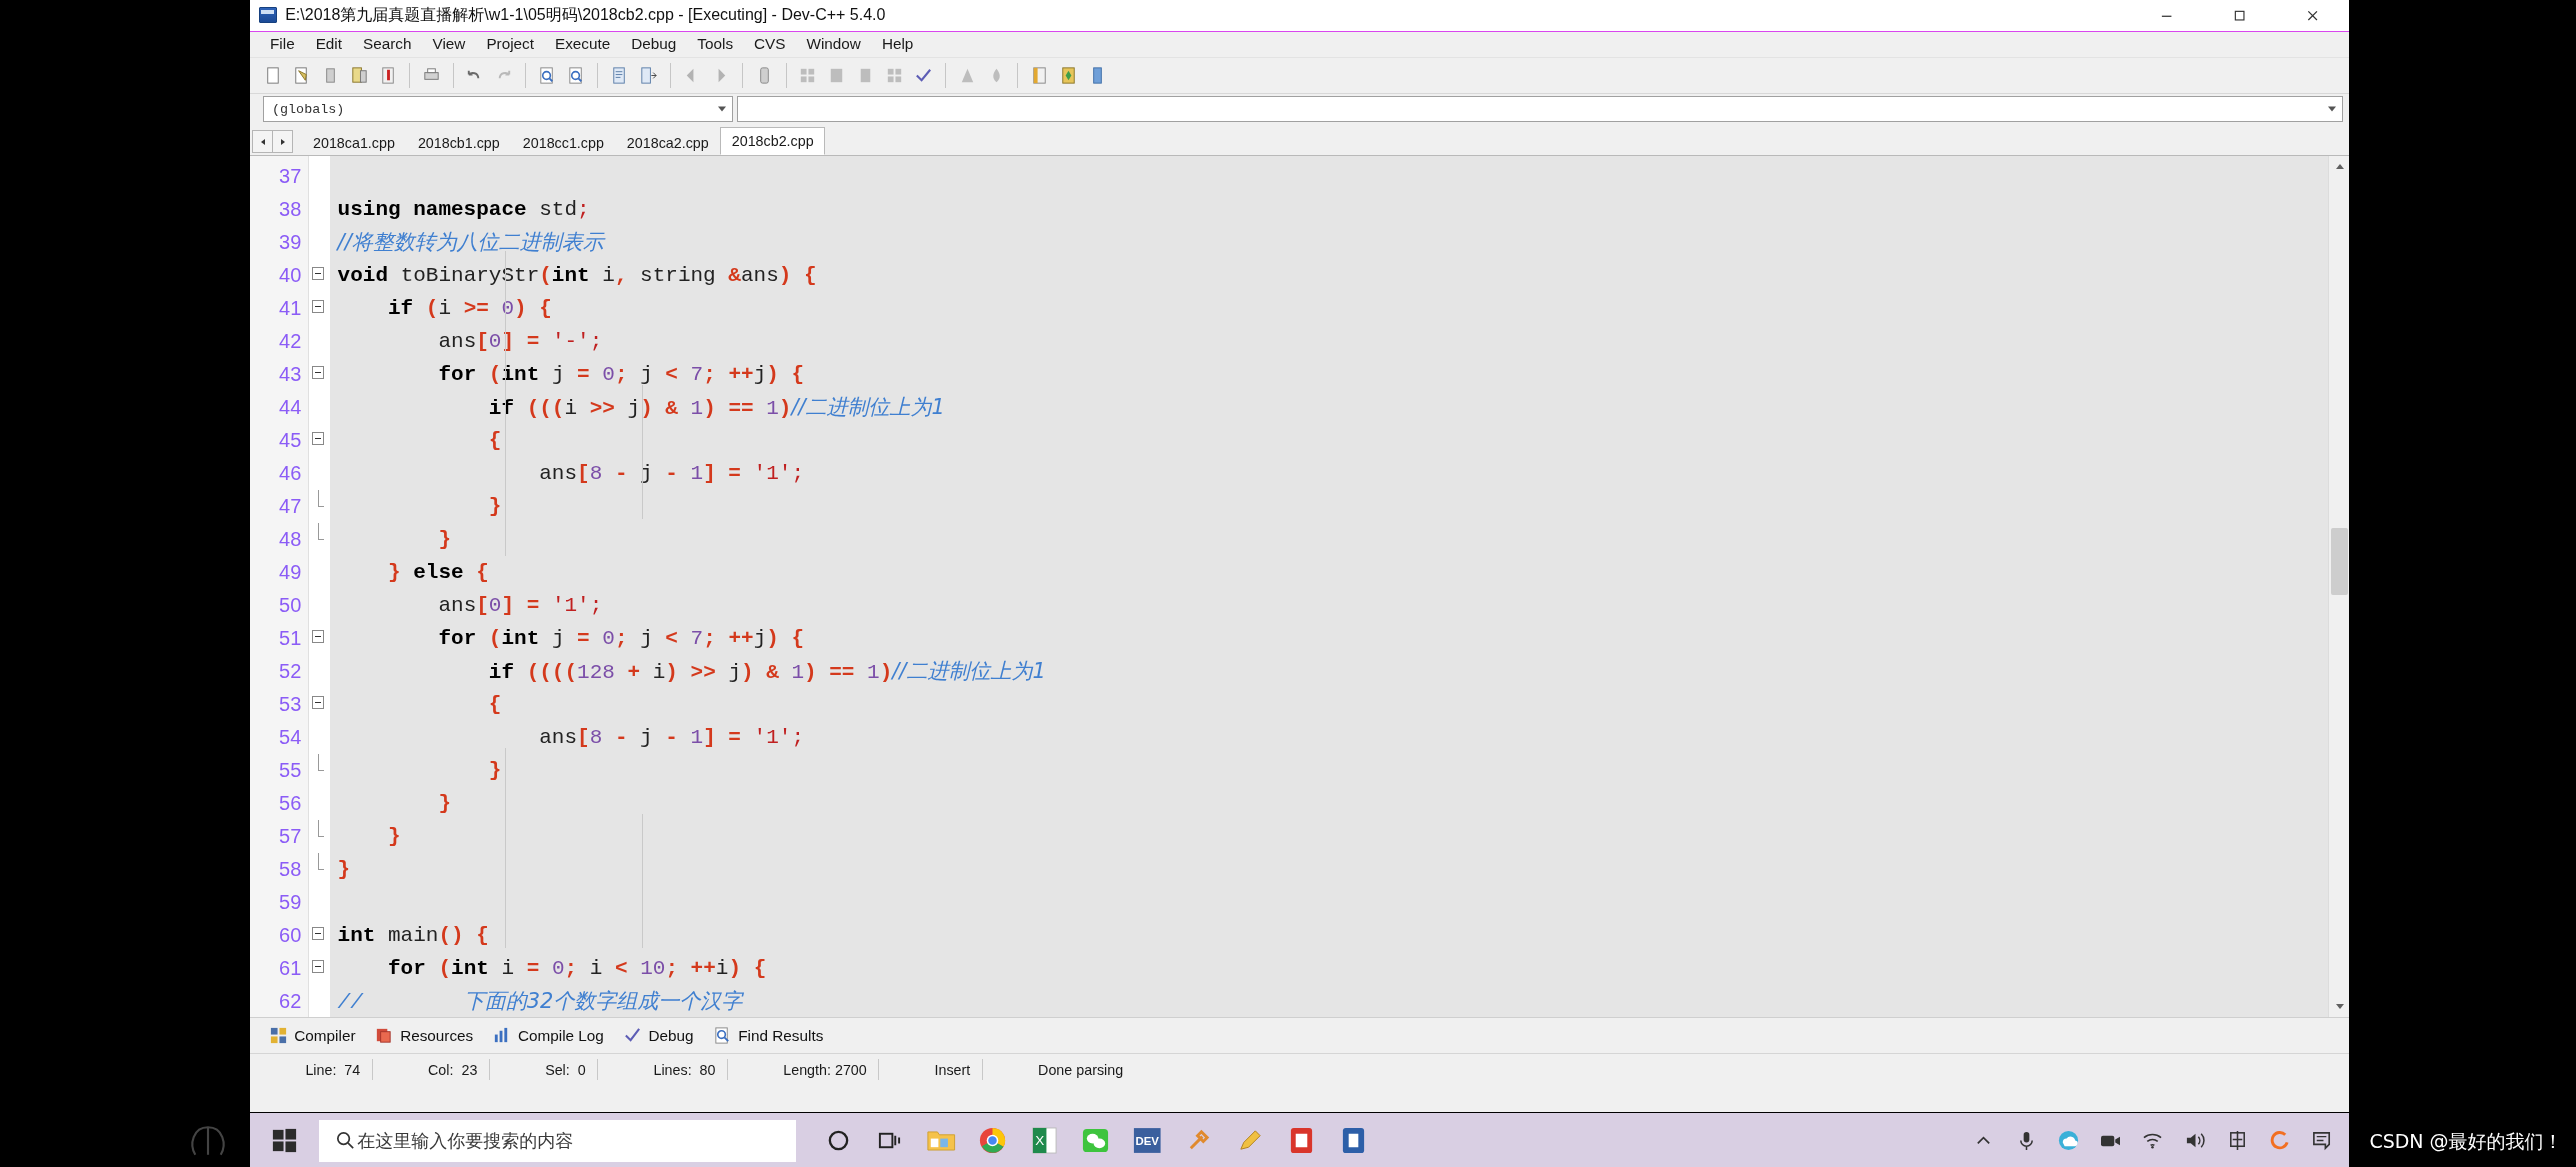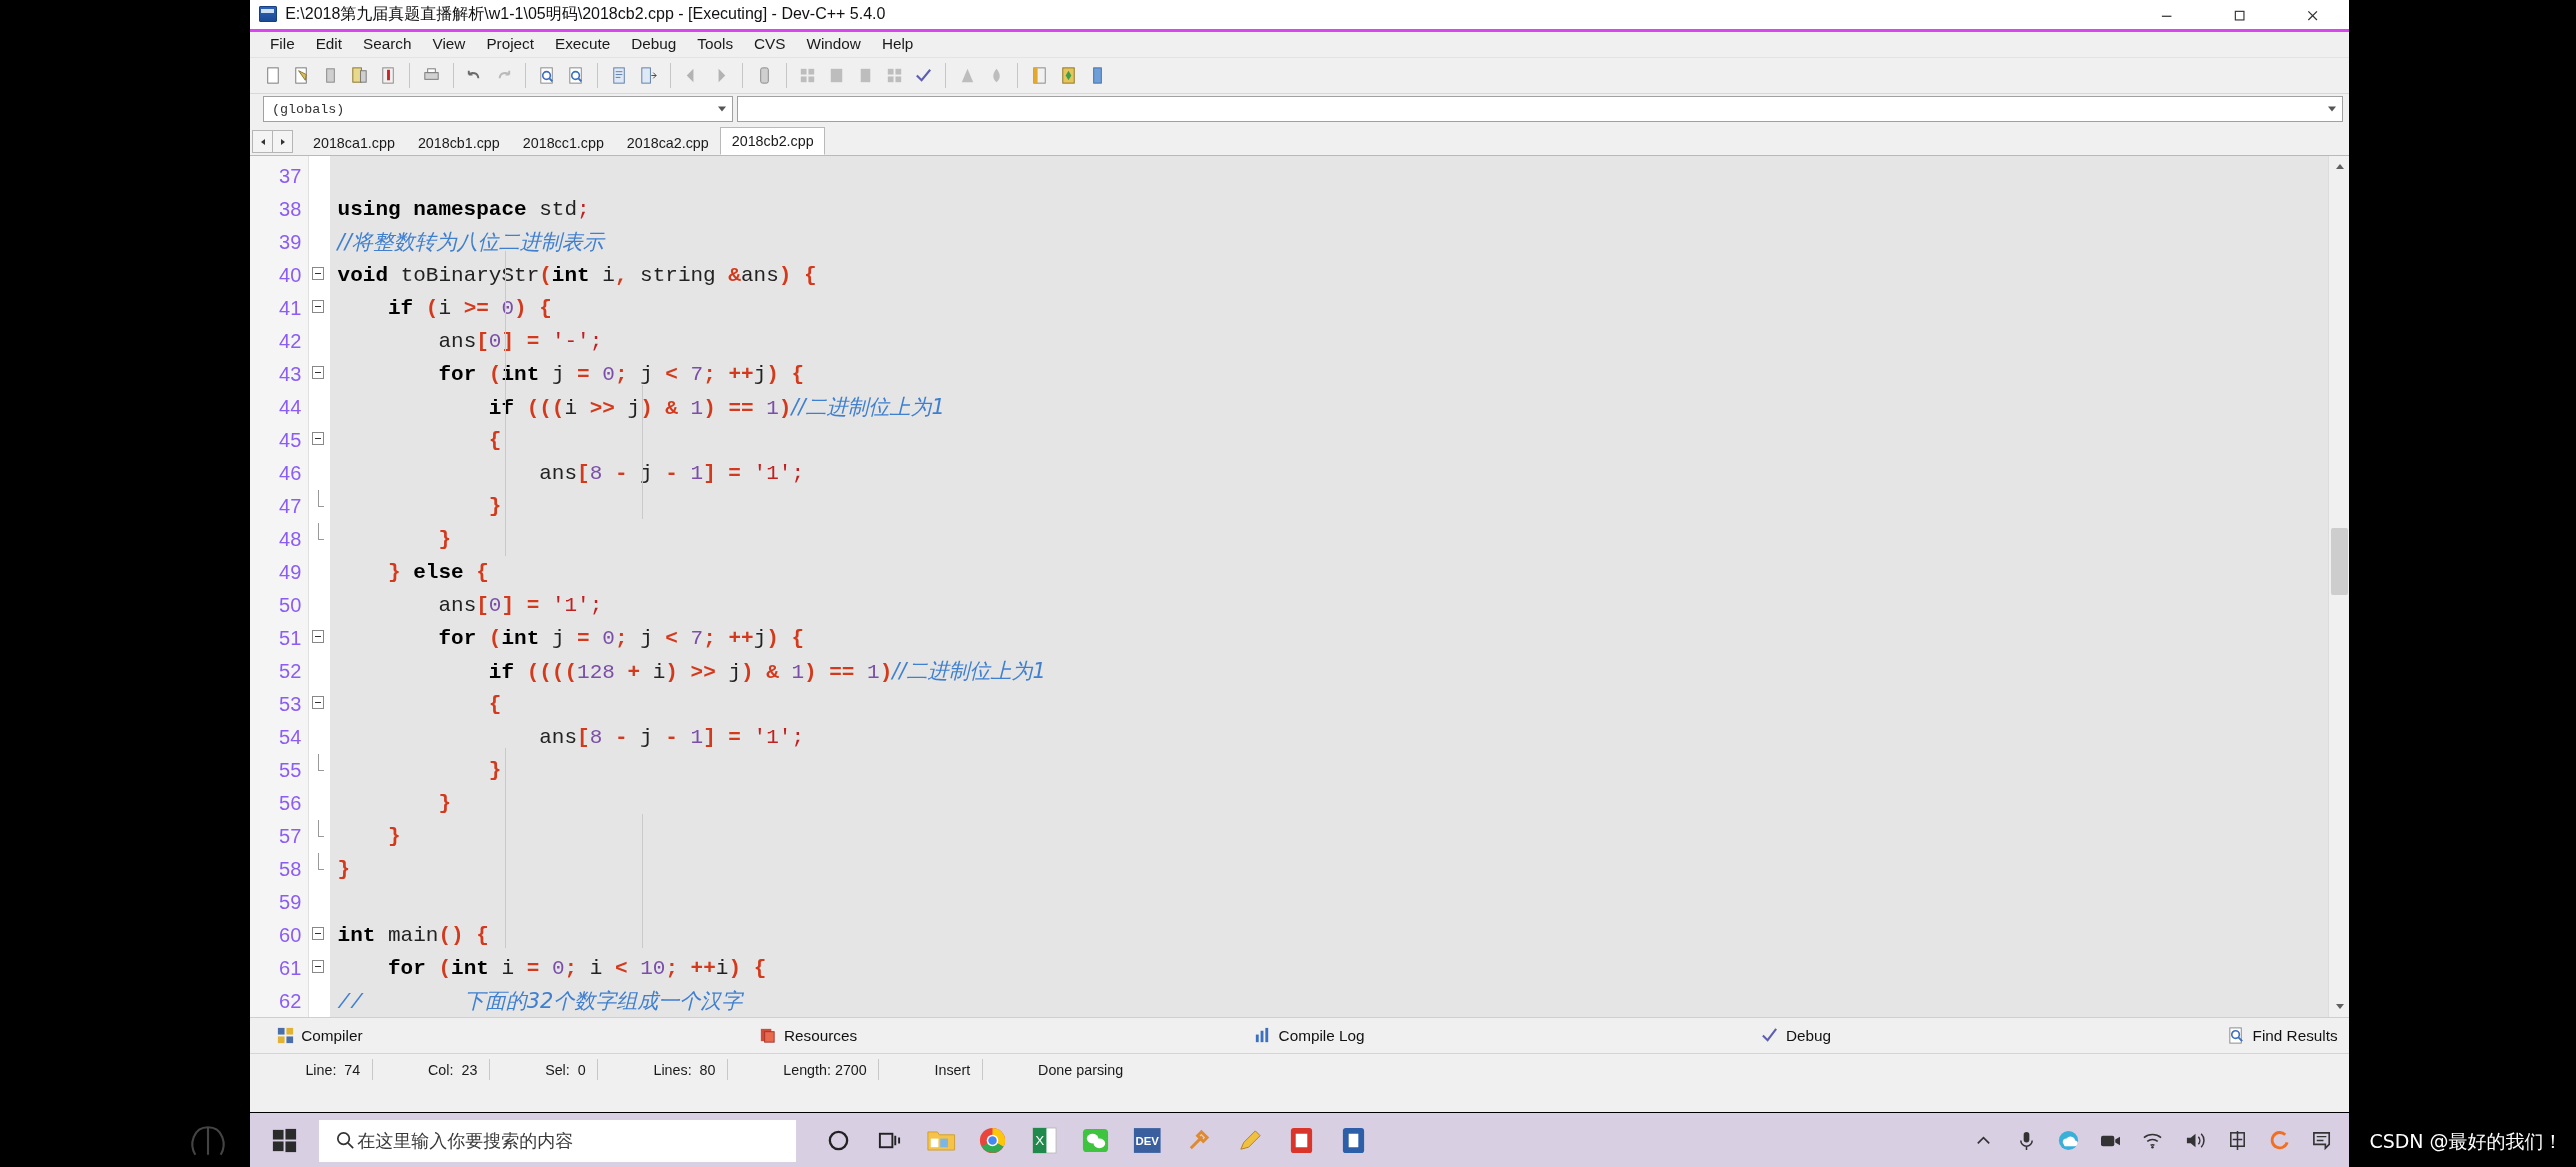--- a/index.html
+++ b/index.html
@@ -18,21 +18,21 @@
 
   
   #appwin {
     position:absolute; left:250px; top:0; width:2099px; height:1112px;
     background:#f0f0f0;
   }
 
   
   .titlebar {
     height:31.5px; background:#ffffff; display:flex; align-items:center;
-    border-bottom:3px solid #d946ef; position:relative;
+    border-bottom:1px solid #d946ef; position:relative;
   }
   .title-icon {
     width:18px; height:16px; margin-left:8.6px; margin-right:8.6px;
     background:linear-gradient(#2f63b8,#1b4a96);
     border:1px solid #16407f; border-radius:1px; position:relative; flex:none;
   }
   .title-icon:after{
     content:""; position:absolute; left:1.9px; top:1.9px; right:1.9px; height:3.8px;
     background:#cfe0f5;
   }
@@ -177,21 +177,21 @@
   .vs-arrow.bot { bottom:0; }
   .vs-up { width:0;height:0;border-left:4.8px solid transparent;border-right:4.8px solid transparent;border-bottom:5.7px solid #606060; }
   .vs-dn { width:0;height:0;border-left:4.8px solid transparent;border-right:4.8px solid transparent;border-top:5.7px solid #606060; }
   .vs-thumb {
     position:absolute; left:1.9px; width:17px; background:#cdcdcd; border-radius:1.9px;
   }
 
   
   .panelbar {
     height:36px; background:#f0f0f0; display:flex; align-items:center;
-    padding-left:18px; border-top:1px solid #cfcfcf;justify-content:space-between;
+    padding-left:11px; border-top:1px solid #cfcfcf;
   }
   .ptab {
     display:flex; align-items:center; gap:6.7px; padding:3.8px 11.4px 3.8px 7.6px;
     font-size:15.3px; color:#111; white-space:nowrap;
   }
 
   
   .statusbar {
     height:32px; background:#f0f0f0; display:flex; align-items:center;
     border-top:1px solid #d5d5d5; font-size:14.3px; color:#1a1a1a;

